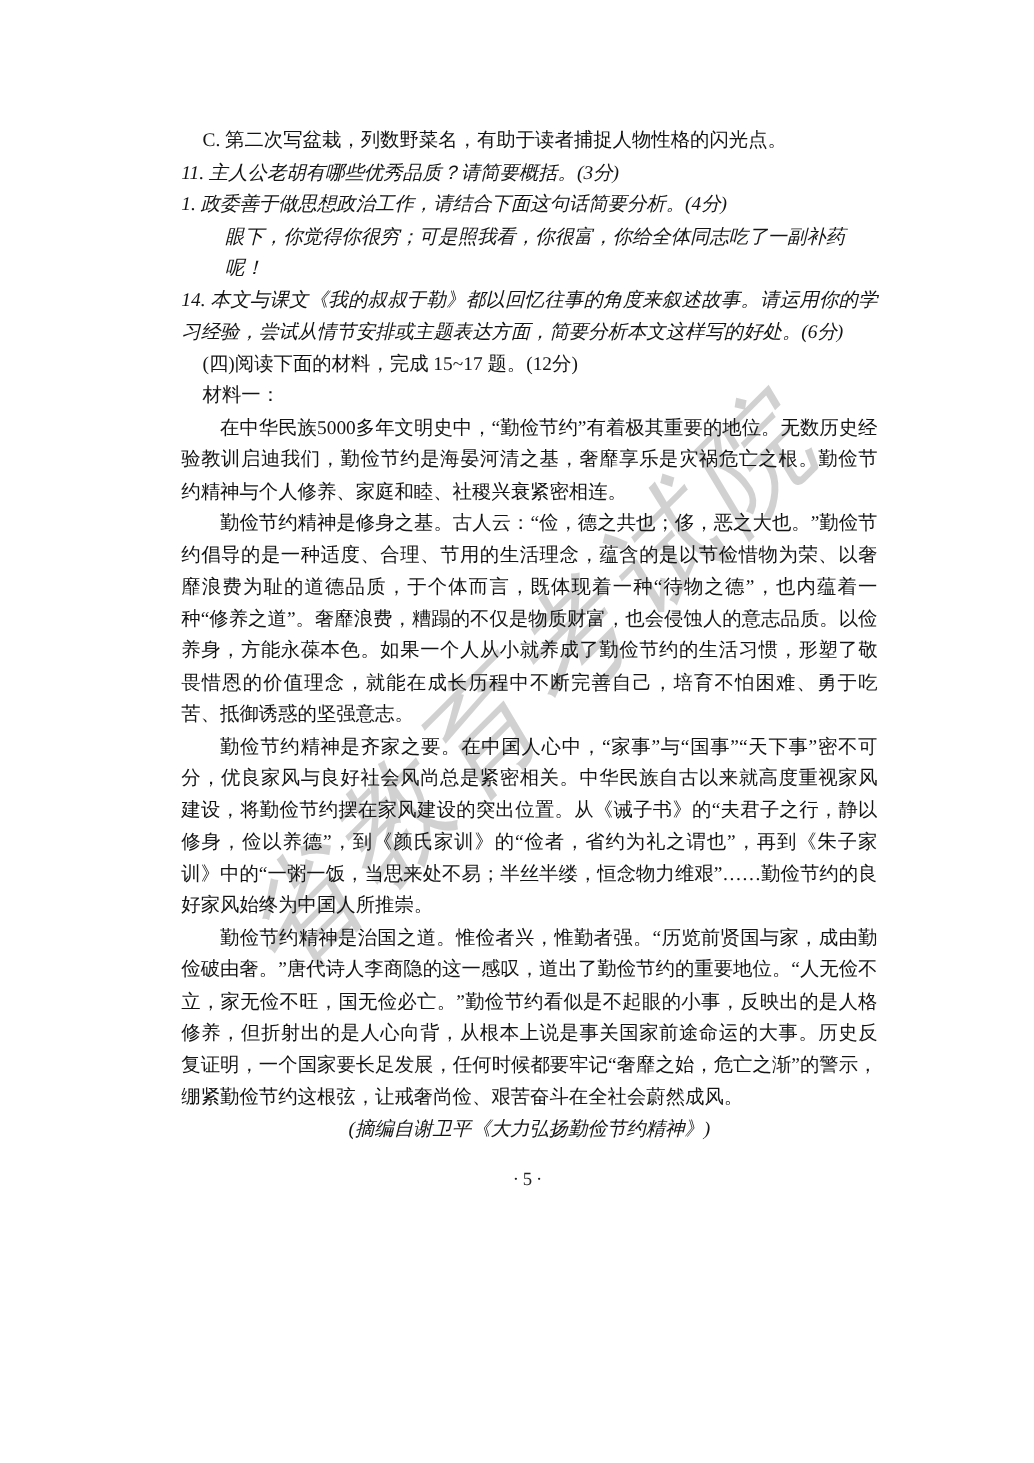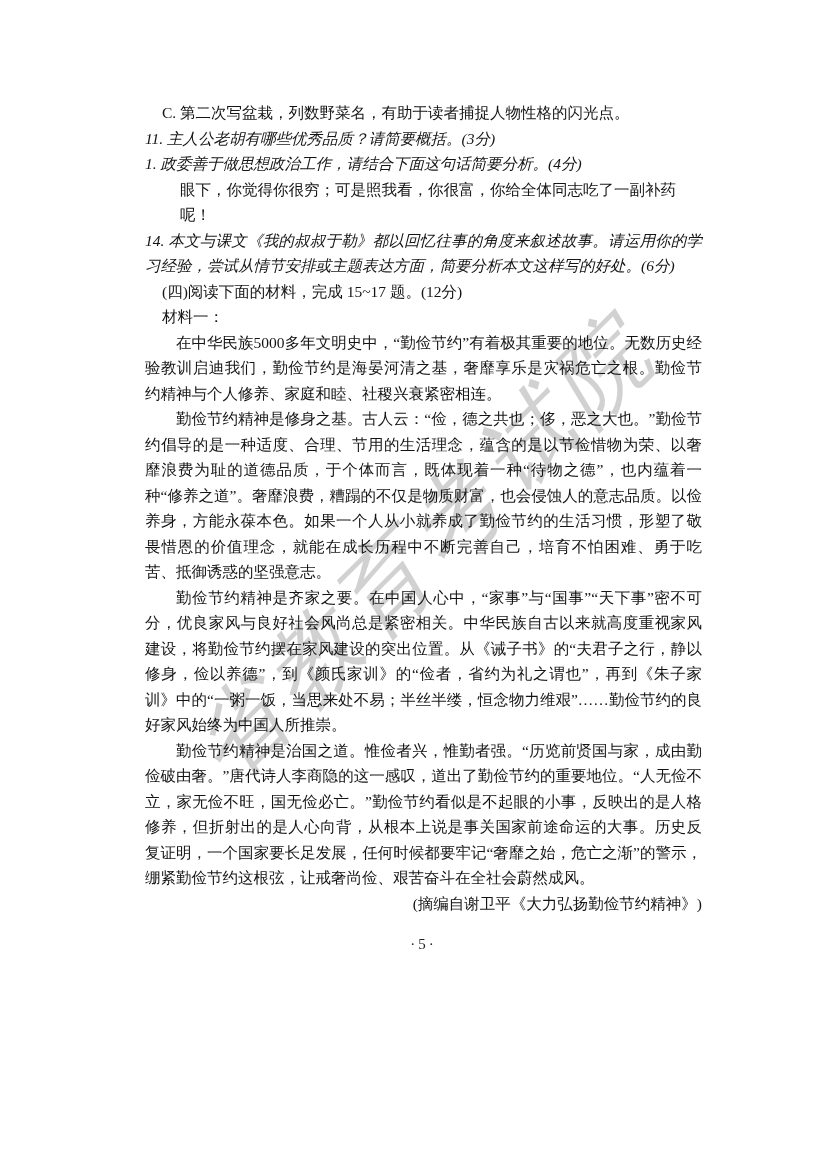--- a/index.html
+++ b/index.html
@@ -45,31 +45,33 @@
   .content p { margin: 0; }
   .opt {
     padding-left: 17px;
   }
   .q {
     text-align: justify;
     font-style: italic;
   }
   .quote {
     padding-left: 35px;
+    font-style: italic;
   }
   .material-label {
     padding-left: 17px;
     font-weight: normal;
   }
   .para {
     text-indent: 2em;
     text-align: justify;
   }
   .attribution {
-    text-align: right;
+    text-align: center;
+    font-style: italic;
   }
   .page-number {
     text-align: center;
     margin-top: 16px !important;
     letter-spacing: 3px;
     font-size: 15px;
     color: #222;
   }
 </style>
 </head>

